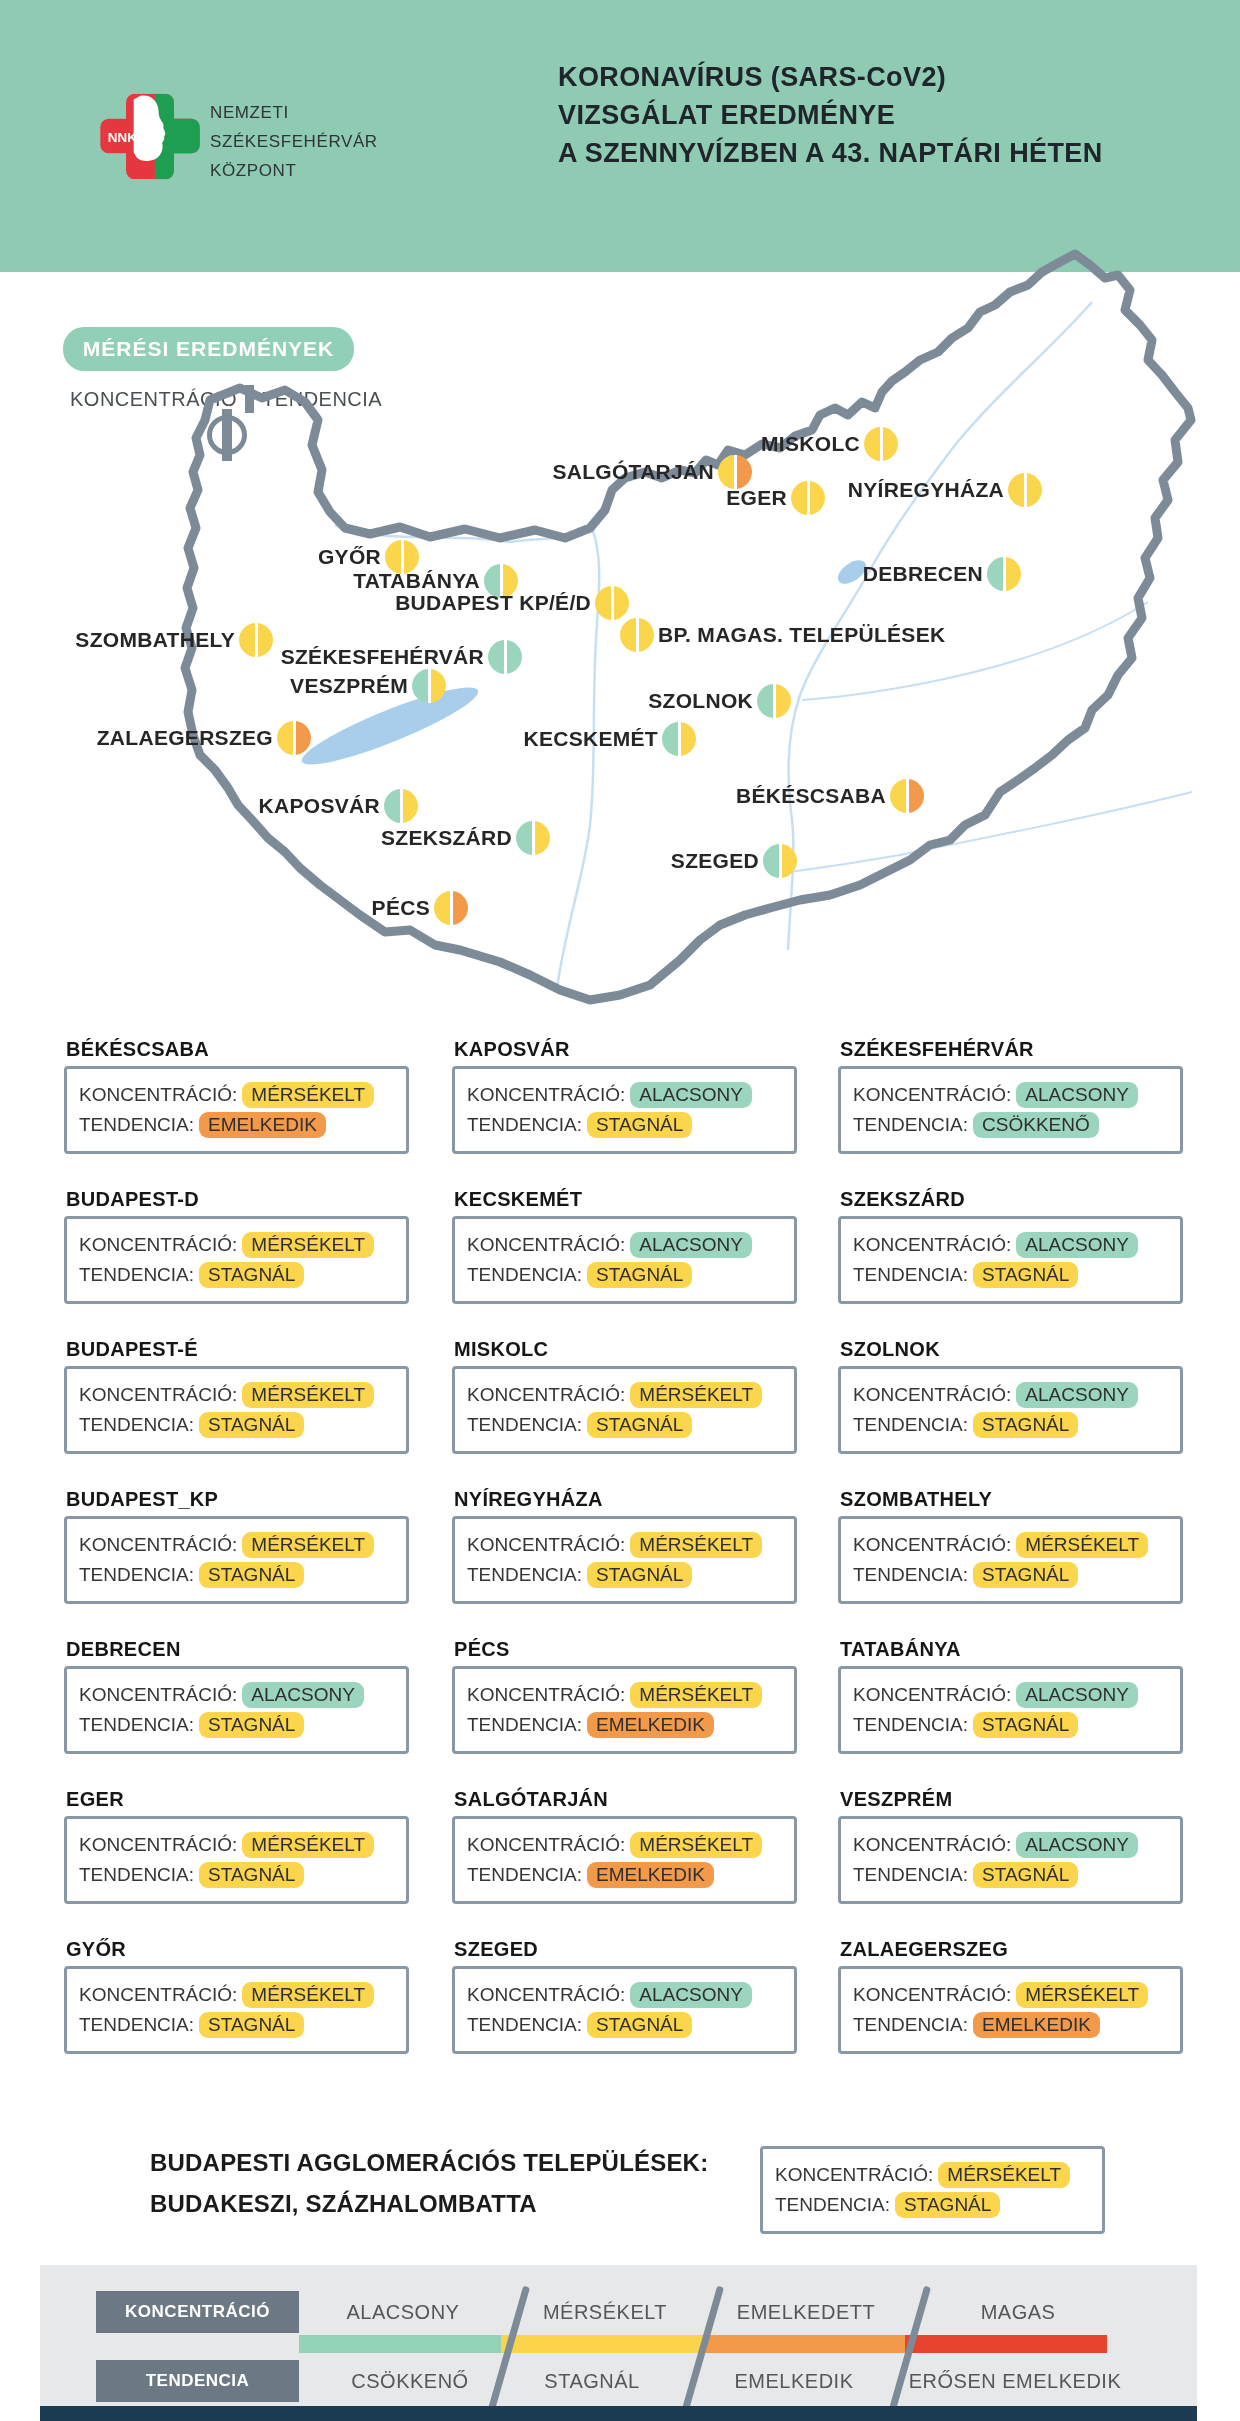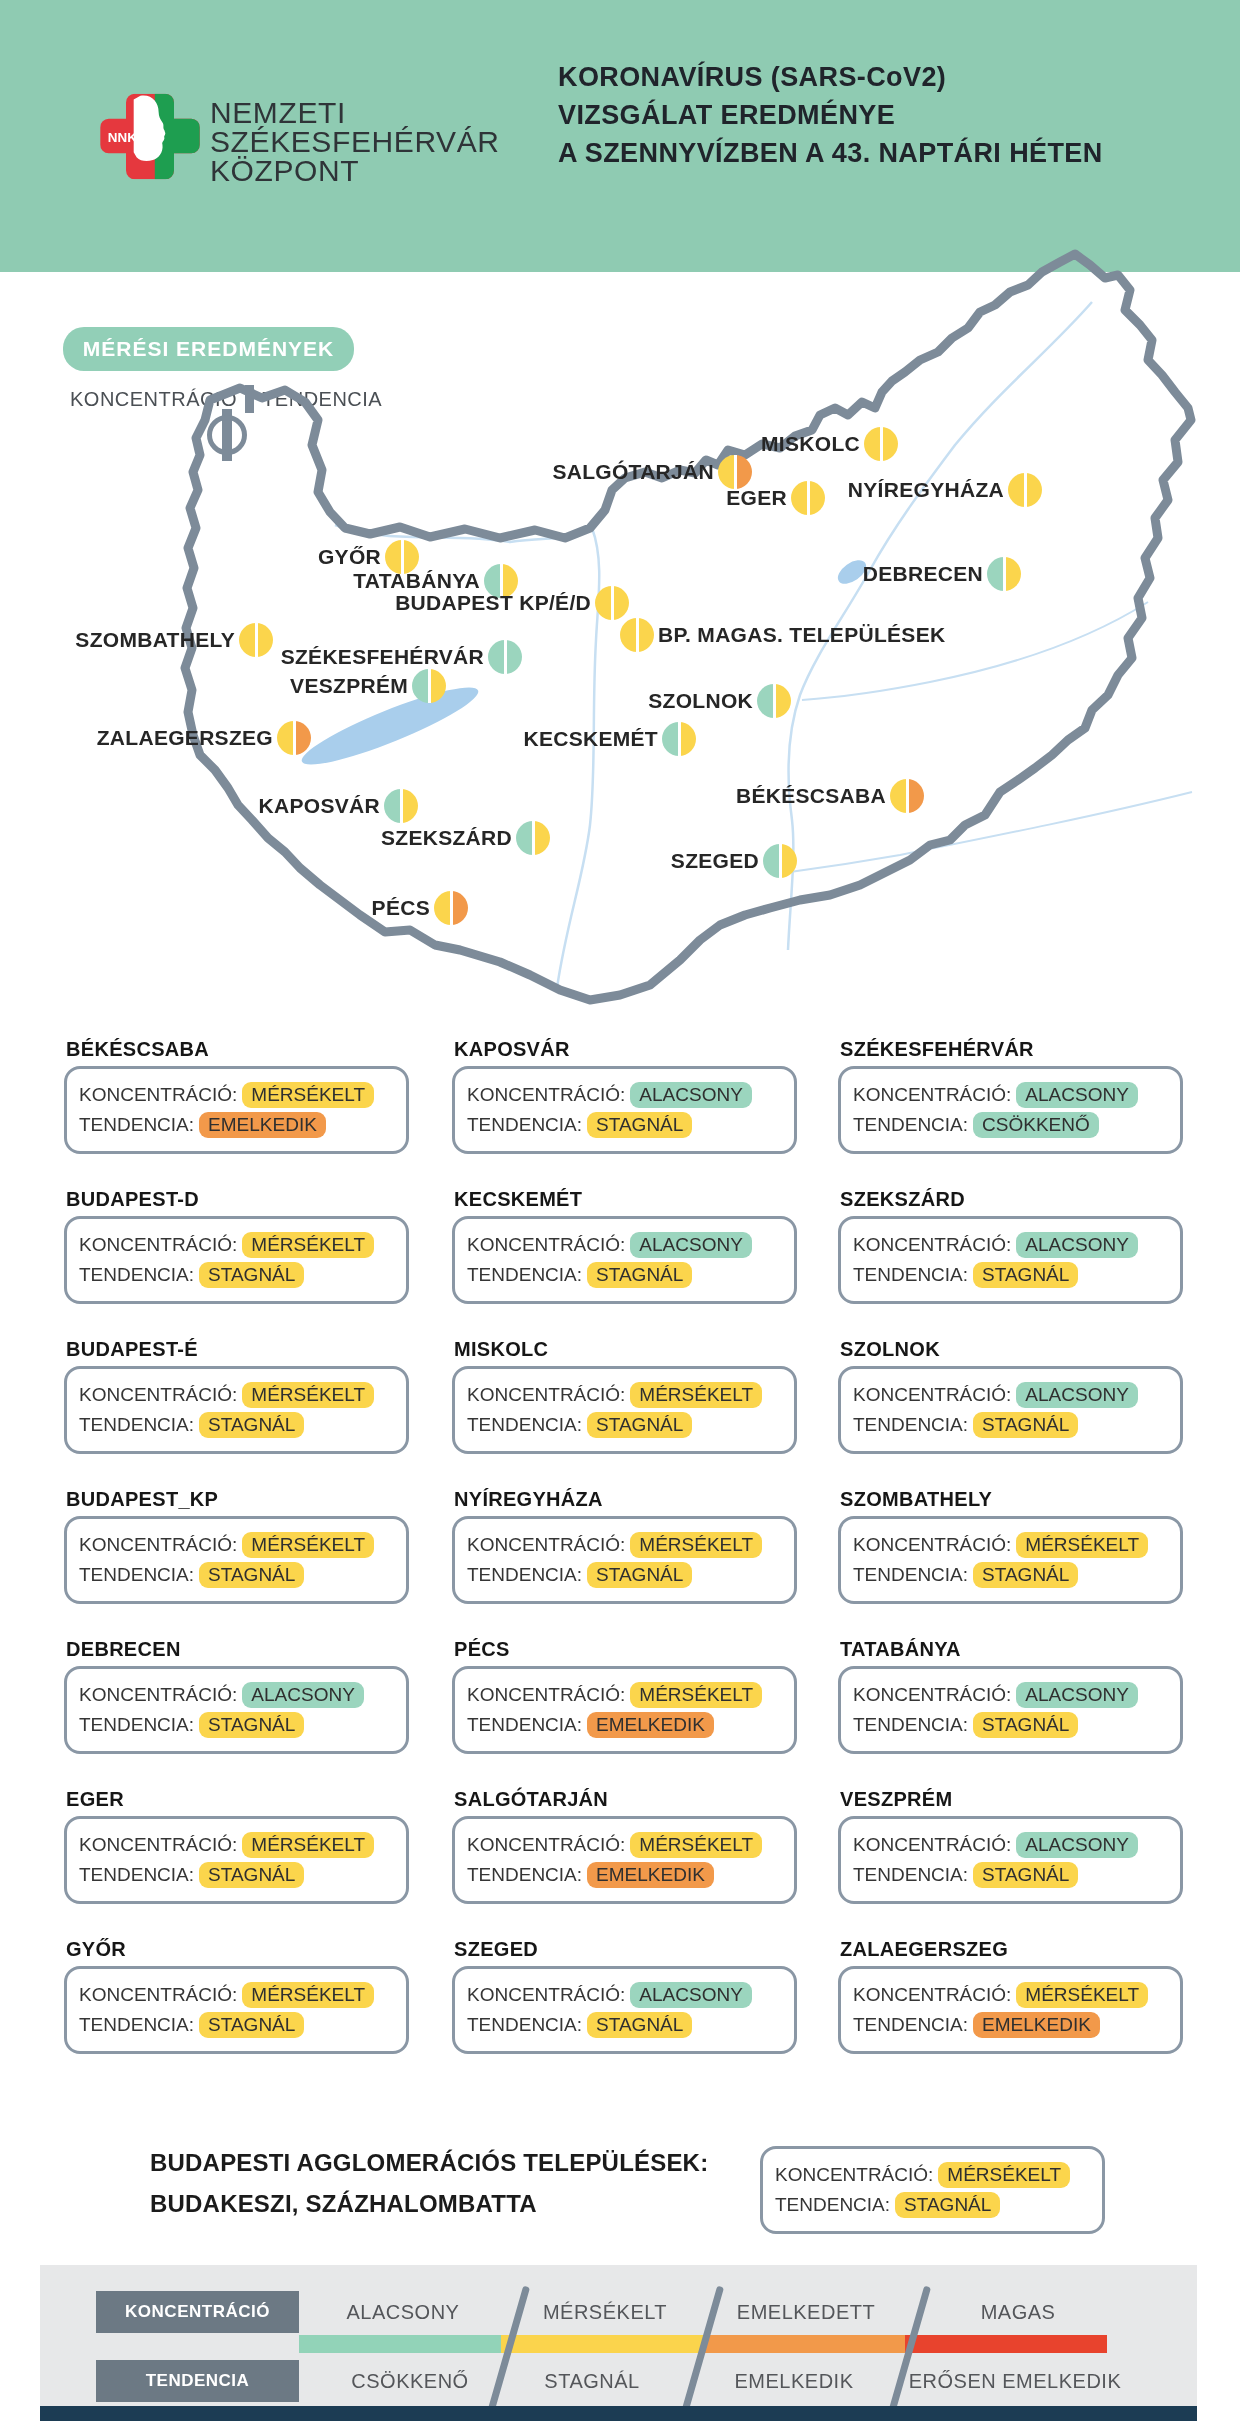--- a/index.html
+++ b/index.html
@@ -1,21 +1,21 @@
 <!DOCTYPE html>
 <html><head>
 <meta charset="utf-8">
 <style>
   html,body{margin:0;padding:0;}
   .page{position:relative;width:1240px;height:2421px;background:#fff;overflow:hidden;
         font-family:"Liberation Sans","DejaVu Sans",sans-serif;}
   
   .header{position:absolute;left:0;top:0;width:1240px;height:272px;background:#8FCBB2;}
   .logo{position:absolute;left:100px;top:90px;}
-  .org-name{position:absolute;left:210px;top:98px;font-size:30px;line-height:29px;color:#2F3438;
+  .org-name{position:absolute;left:210px;top:98px;font-size:17px;line-height:29px;color:#2F3438;
             font-weight:500;letter-spacing:.6px;}
   .title{position:absolute;left:558px;top:58px;font-size:27px;line-height:38px;font-weight:bold;
          color:#20242B;letter-spacing:.4px;}
   
   .badge{position:absolute;left:63px;top:327px;width:291px;height:44px;background:#92CFB7;
          border-radius:21px;color:#fff;font-weight:bold;font-size:21px;letter-spacing:1px;
          display:flex;align-items:center;justify-content:center;}
   .axis{position:absolute;left:70px;top:384px;height:30px;display:flex;align-items:center;
         font-size:20px;color:#4A4F54;letter-spacing:.5px;}
   .axis .bar{width:9px;height:28px;background:#7D8B99;margin:0 8px;}
@@ -26,21 +26,21 @@
   
   .map-svg{position:absolute;left:0;top:0;}
   .city-layer{position:absolute;left:0;top:0;width:1240px;height:2421px;pointer-events:none;}
   .city-dot{position:absolute;width:34px;height:34px;border-radius:50%;}
   .city-dot::after{content:"";position:absolute;left:50%;top:0;bottom:0;width:3px;margin-left:-1.5px;background:#fff;}
   .city-label{position:absolute;font-weight:bold;font-size:21px;color:#262626;white-space:nowrap;
               transform:translateY(-50%);letter-spacing:.3px;}
   
   .card-cell{position:absolute;width:345px;}
   .card-title{font-size:20px;font-weight:bold;color:#161616;letter-spacing:.3px;margin:0 0 6px 2px;height:22px;}
-  .card-box{box-sizing:border-box;width:345px;height:88px;border:3px solid #8A97A5;border-radius:16px;
+  .card-box{box-sizing:border-box;width:345px;height:88px;border:3px solid #8A97A5;border-radius:4px;
             padding:8px 12px;display:flex;flex-direction:column;justify-content:space-evenly;background:#fff;}
   .card-line{font-size:19px;color:#353535;white-space:nowrap;}
   .pill{display:inline-block;padding:2px 9px;border-radius:9px;margin-left:5px;color:#2F2F2F;}
   
   .agglo-text{position:absolute;left:150px;top:2142px;font-size:24px;font-weight:bold;color:#1B1B1B;
               line-height:41px;letter-spacing:.2px;}
   
   .legend{position:absolute;left:40px;top:2265px;width:1157px;height:141px;background:#E7E8E9;}
   .legend-box{position:absolute;width:203px;height:42px;background:#6C7984;color:#fff;font-weight:bold;
               font-size:17px;letter-spacing:.5px;display:flex;align-items:center;justify-content:center;}

